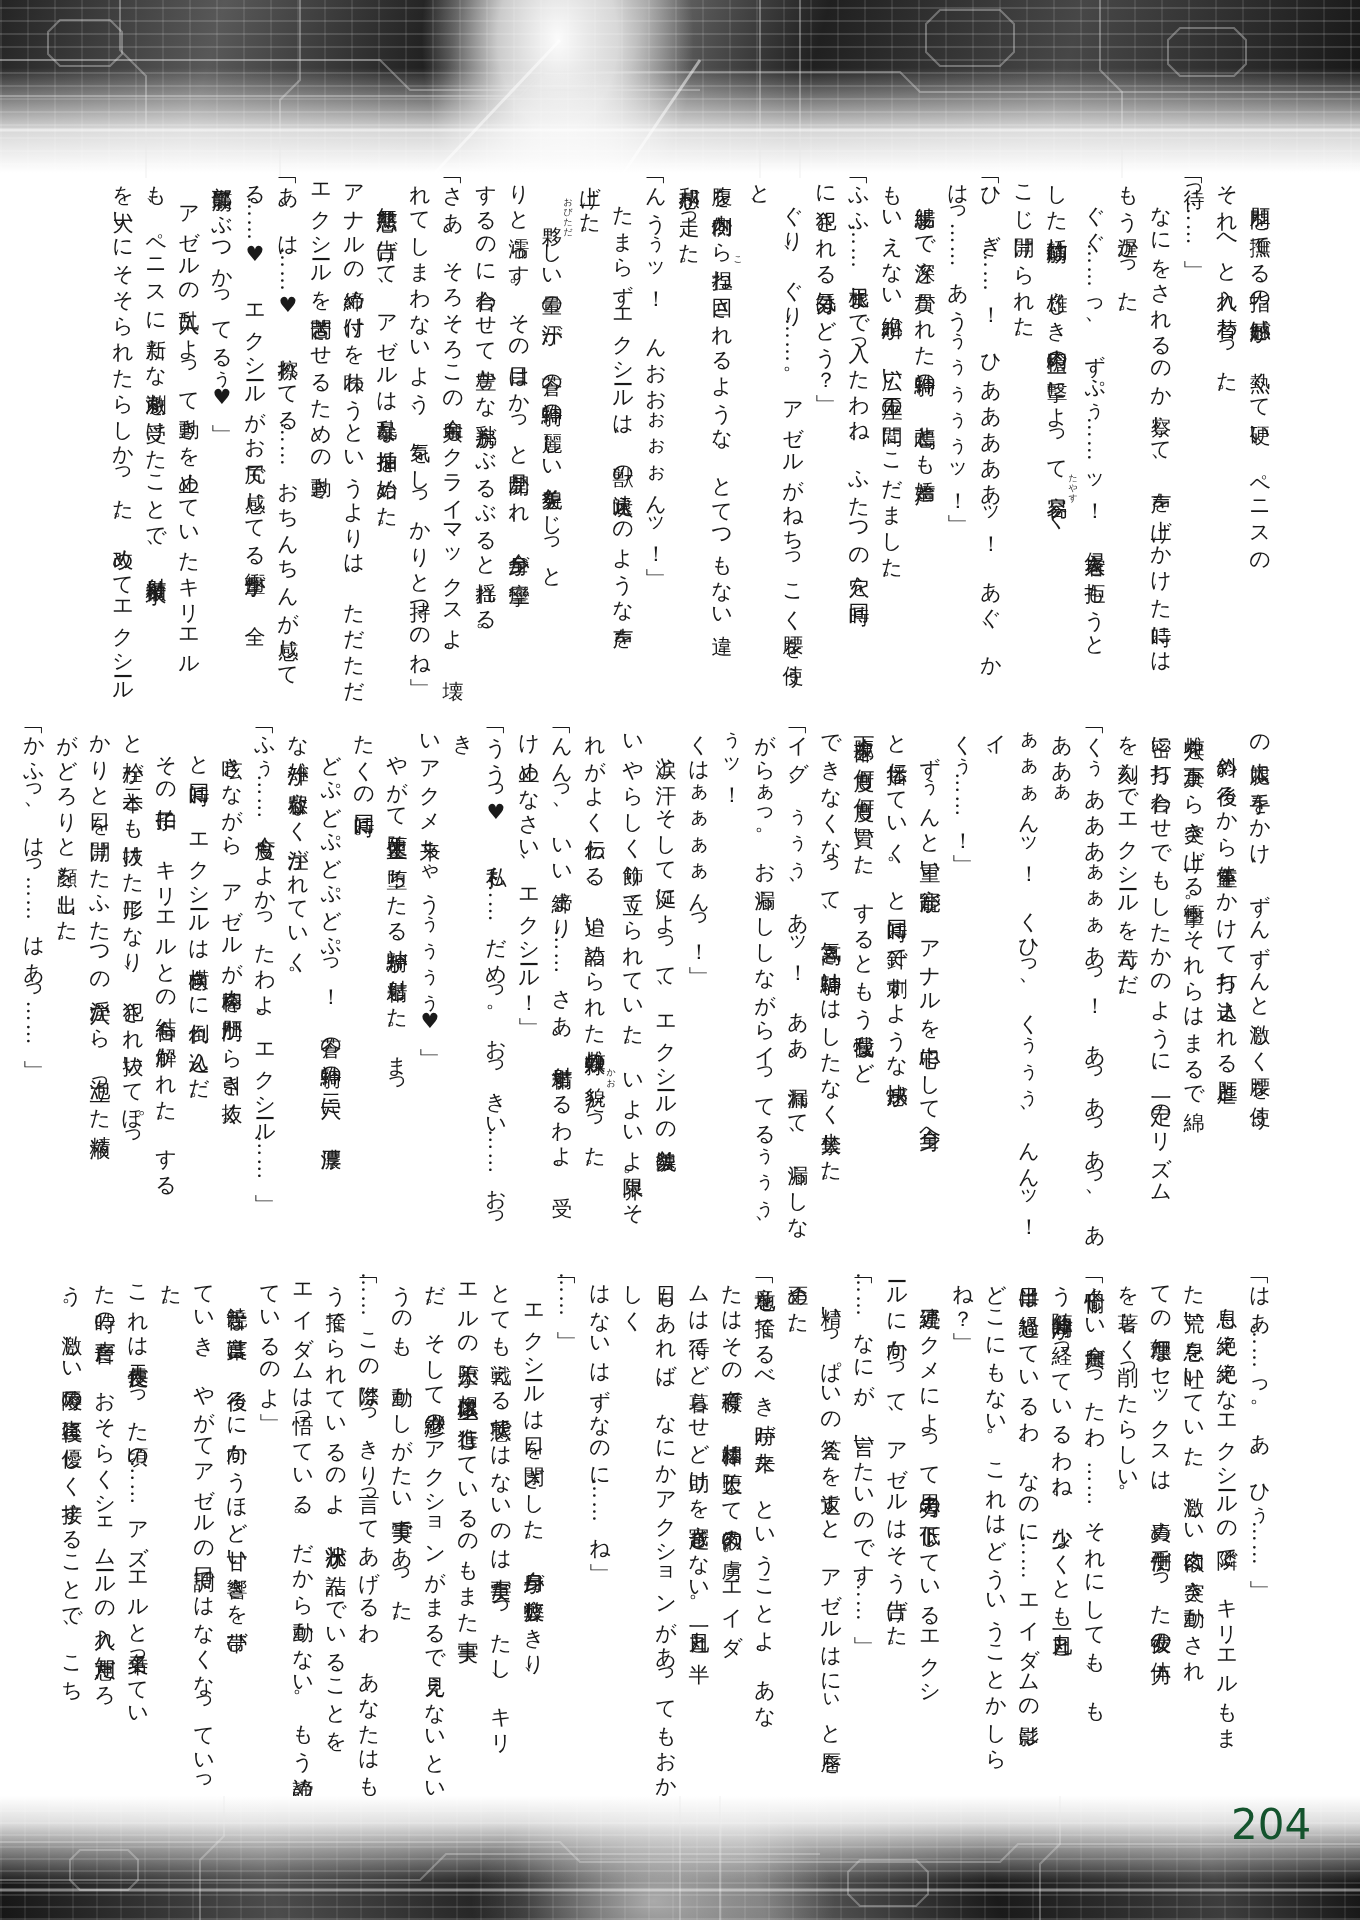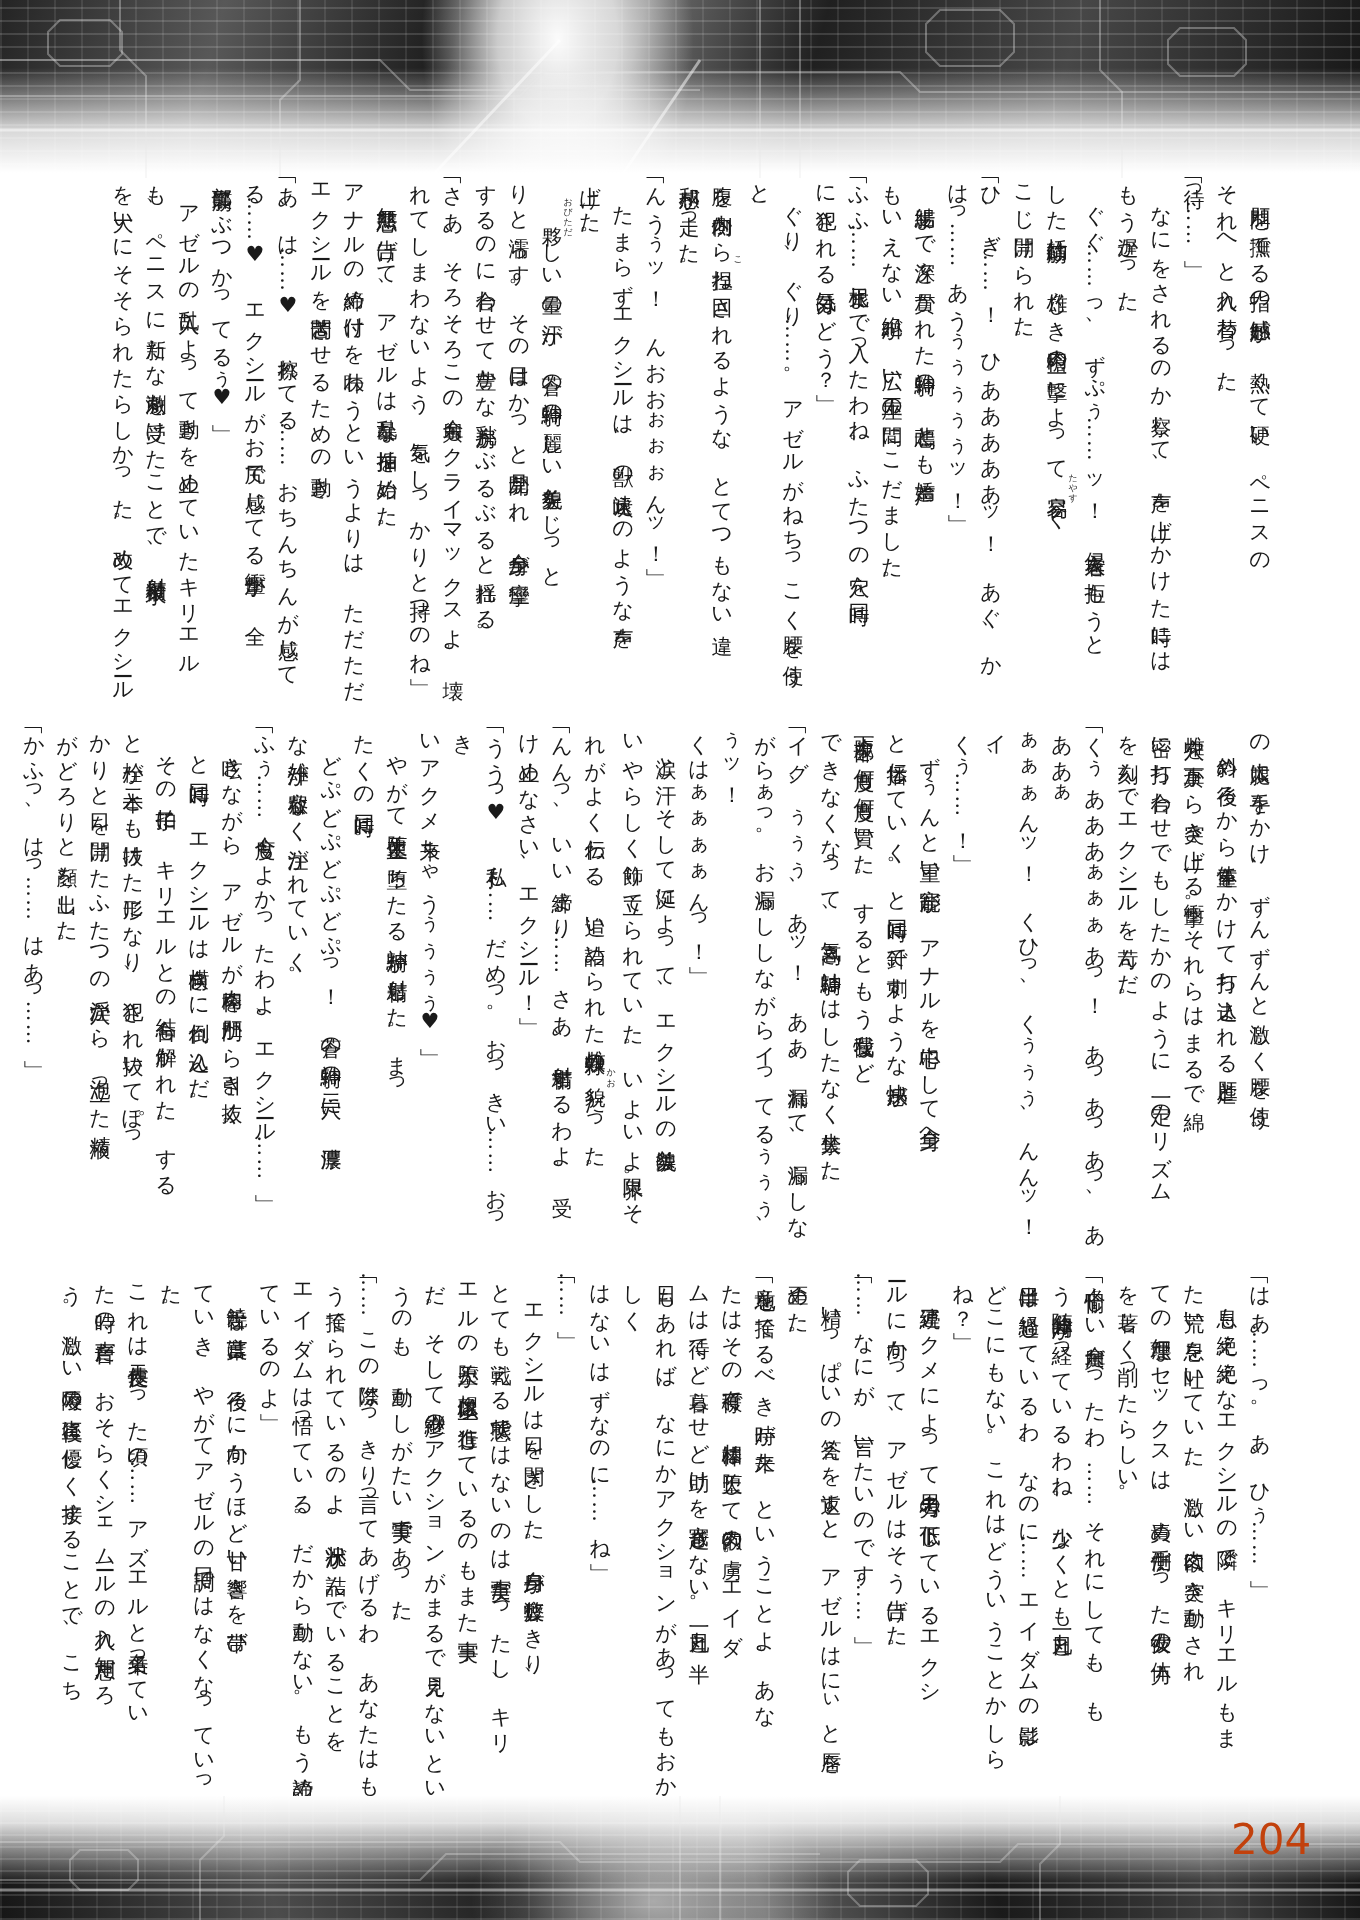--- a/index.html
+++ b/index.html
@@ -38,21 +38,21 @@
   }
   .tb1{top:170px;} .tb2{top:720px;} .tb3{top:1270px;}
   .col{height:100%;}
   .col.indent{text-indent:1em;}
   ruby{ruby-align:center;}
   rt{font-size:9px;letter-spacing:0;opacity:.95;}
   
   .page-number{
     position:absolute;left:1231px;top:1804px;
     font-family:"DejaVu Sans","Liberation Sans",sans-serif;
-    font-size:42px;color:#c2410c;z-index:5;line-height:1;margin-top:15px;
+    font-size:42px;color:#14532d;z-index:5;line-height:1;
   }
 </style>
 </head>
 <body>
 
 <div class="page">
 
   <div class="band band-top">
     <svg viewBox="0 0 1360 178" preserveAspectRatio="none">
       <g fill="none" stroke="#e8e8e8" stroke-opacity="0.35" stroke-width="2">

